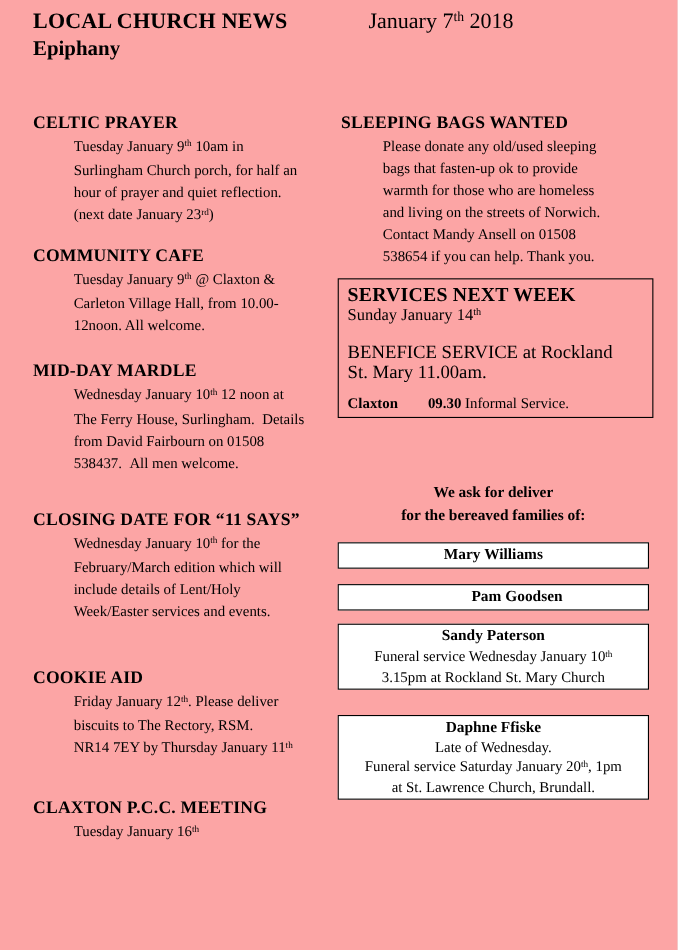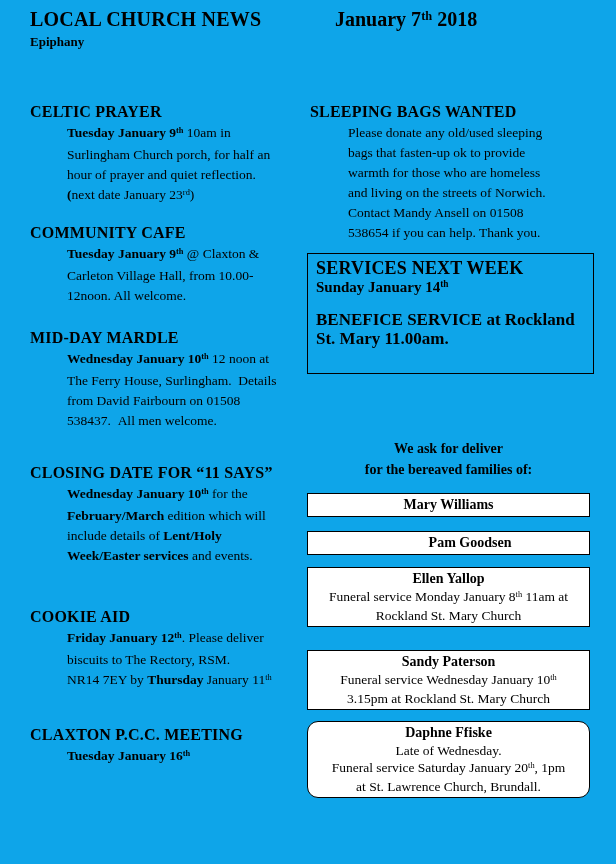--- a/index.html
+++ b/index.html
@@ -1,30 +1,30 @@
 <!DOCTYPE html>
 <html><head>
 <meta charset="utf-8">
 <style>
   html,body{margin:0;padding:0;background:#e8e8e8;}
   .page{
     position:relative;width:616px;height:864px;margin:0 auto;
-    background:#0ea5e9;color:#000;
+    background:#fca5a5;color:#000;
     font-family:"Liberation Serif","DejaVu Serif",serif;
     overflow:hidden;
   }
-  .b{font-weight:bold;}
+  .b{font-weight:normal;}
   .sup{font-size:0.62em;position:relative;top:-0.52em;letter-spacing:0;}
 
   
   .hdr{position:absolute;left:30px;top:8px;width:560px;}
   .title-row{display:flex;align-items:flex-start;}
   .page-title{font-size:20px;font-weight:bold;margin:0;width:305px;letter-spacing:0.2px;}
   .issue-date{font-size:20px;font-weight:bold;white-space:nowrap;}
-  .subtitle{font-size:13px;font-weight:bold;margin-top:3px;}
+  .subtitle{font-size:19px;font-weight:bold;margin-top:3px;}
 
   
   .left-col{position:absolute;left:30px;top:0;width:280px;height:716px;}
   .left-col > section{position:absolute;left:0;width:280px;}
   .left-col > section:nth-of-type(1){top:103px;}
   .left-col > section:nth-of-type(2){top:224px;}
   .left-col > section:nth-of-type(3){top:329px;}
   .left-col > section:nth-of-type(4){top:464px;}
   .left-col > section:nth-of-type(5){top:608px;}
   .left-col > section:nth-of-type(6){top:726px;}
@@ -109,46 +109,42 @@
 
     <section class="sleeping">
       <h2 class="sec-heading">SLEEPING BAGS WANTED</h2>
       <p class="sec-body"><span>Please donate any old/used sleeping</span><br><span>bags that fasten-up ok to provide</span><br><span>warmth for those who are homeless</span><br><span>and living on the streets of Norwich.</span><br><span>Contact Mandy Ansell on 01508</span><br><span>538654 if you can help. Thank you.</span></p>
     </section>
 
     <div class="services-box">
       <div class="svc-title">SERVICES NEXT WEEK</div>
       <div class="svc-date"><span class="b">Sunday January 14</span><span class="b sup">th</span></div>
       <div class="svc-benefice"><span class="b">BENEFICE SERVICE at Rockland</span><br><span class="b">St. Mary 11.00am.</span></div>
+      <div class="svc-claxton">
+        <span class="svc-loc">Claxton</span><span class="svc-time">09.30</span><span class="svc-desc"> Informal Service.</span>
+      </div>
     </div>
 
     <div class="prayers">
       <div class="prayers-intro">
         <div>We ask for deliver</div>
         <div>for the bereaved families of:</div>
       </div>
       <div class="memorials">
 
           <div class="memorial-box">
             <div class="mem-name">Mary Williams</div>
             <div class="mem-lines"></div>
           </div>
 
           <div class="memorial-box">
             <div class="mem-name">Pam Goodsen</div>
             <div class="mem-lines"></div>
           </div>
 
-          <div class="memorial-box">
-            <div class="mem-name">Ellen Yallop</div>
-            <div class="mem-lines">
-              <div><span>Funeral service Monday January 8</span><span class="sup">th</span><span> 11am at</span></div>
-              <div><span>Rockland St. Mary Church</span></div>
-            </div>
-          </div>
 
           <div class="memorial-box">
             <div class="mem-name">Sandy Paterson</div>
             <div class="mem-lines">
               <div><span>Funeral service Wednesday January 10</span><span class="sup">th</span></div>
               <div><span>3.15pm at Rockland St. Mary Church</span></div>
             </div>
           </div>
 
           <div class="memorial-box">

